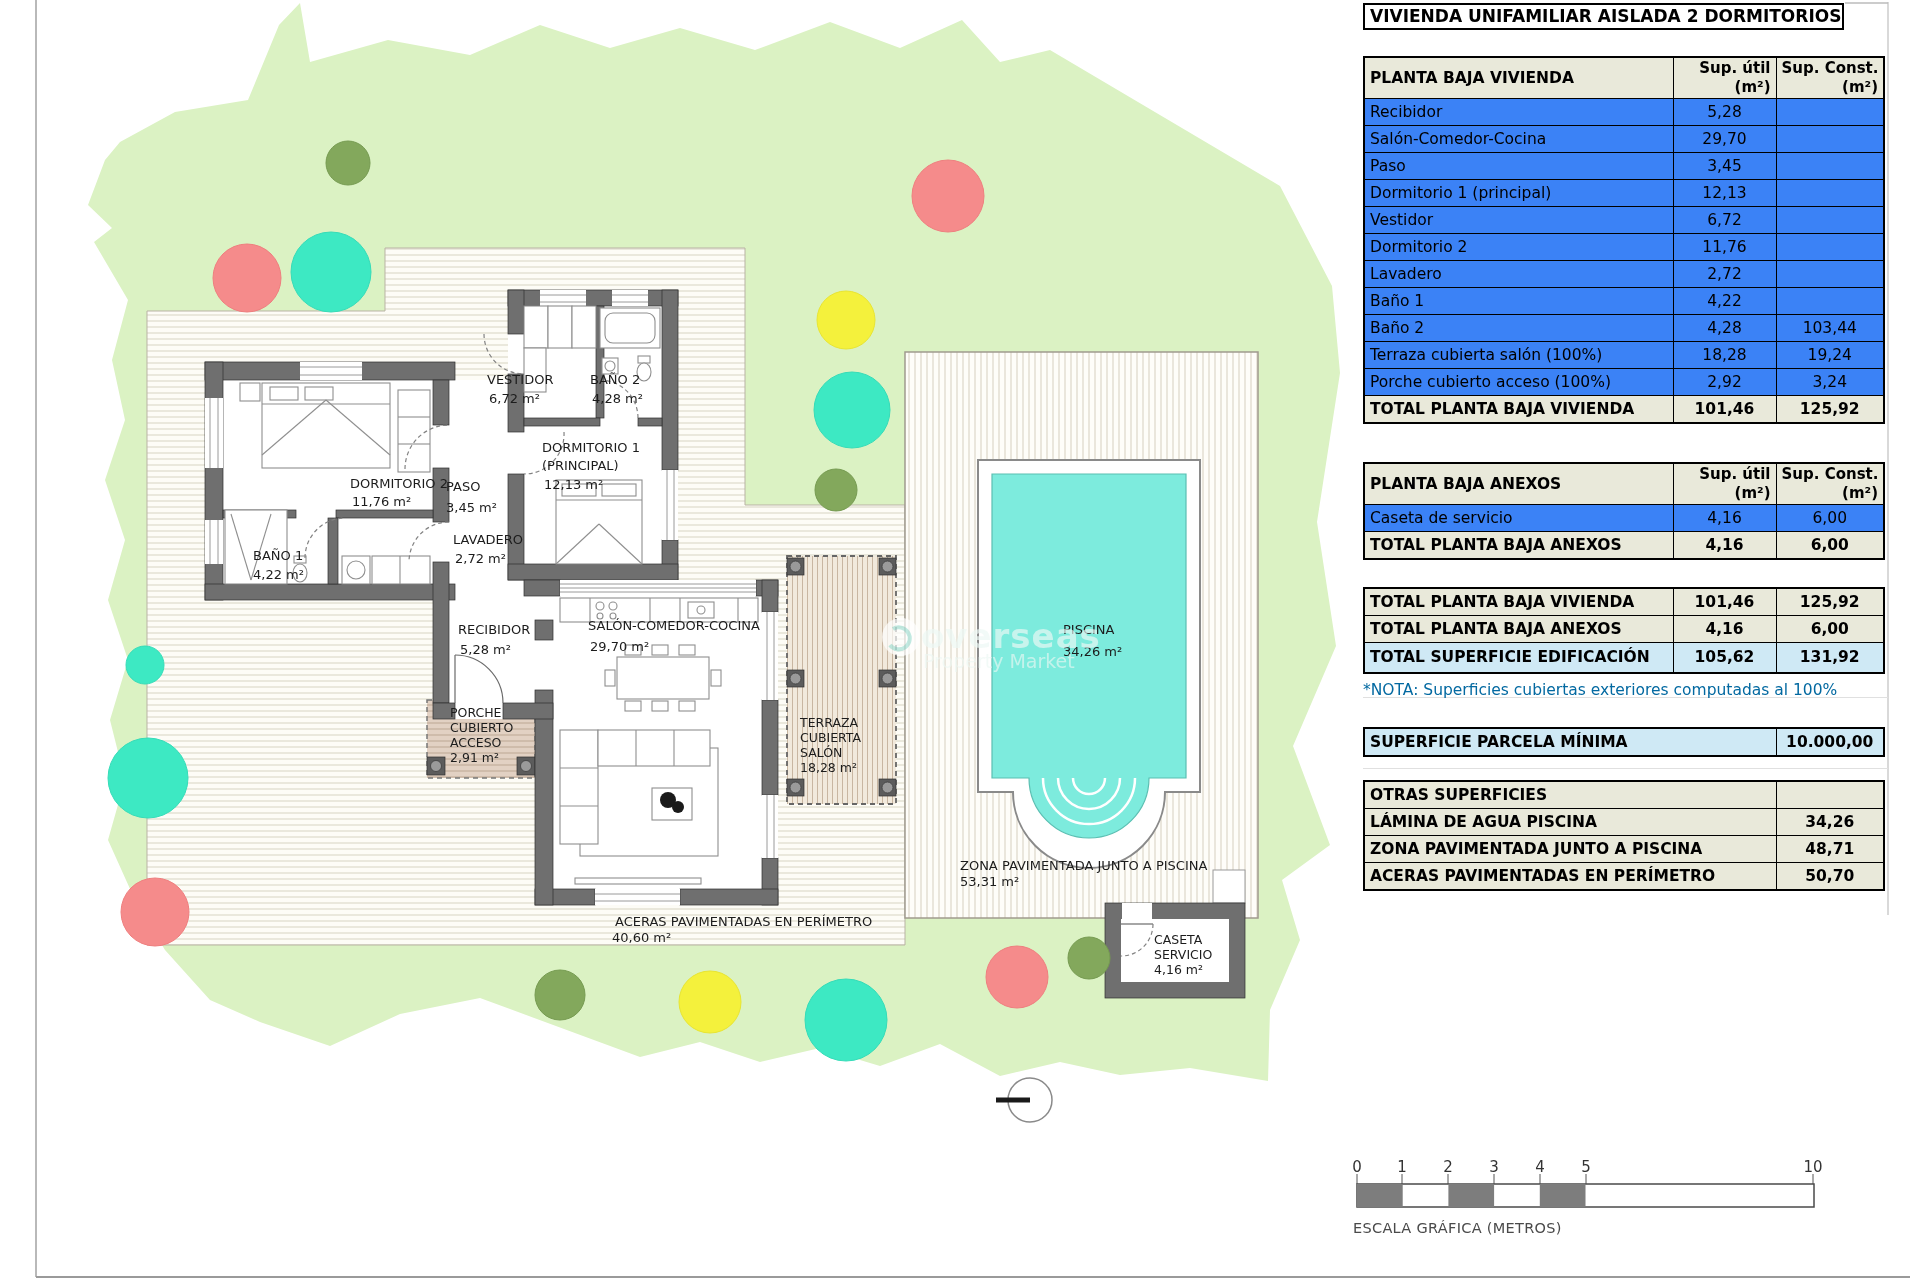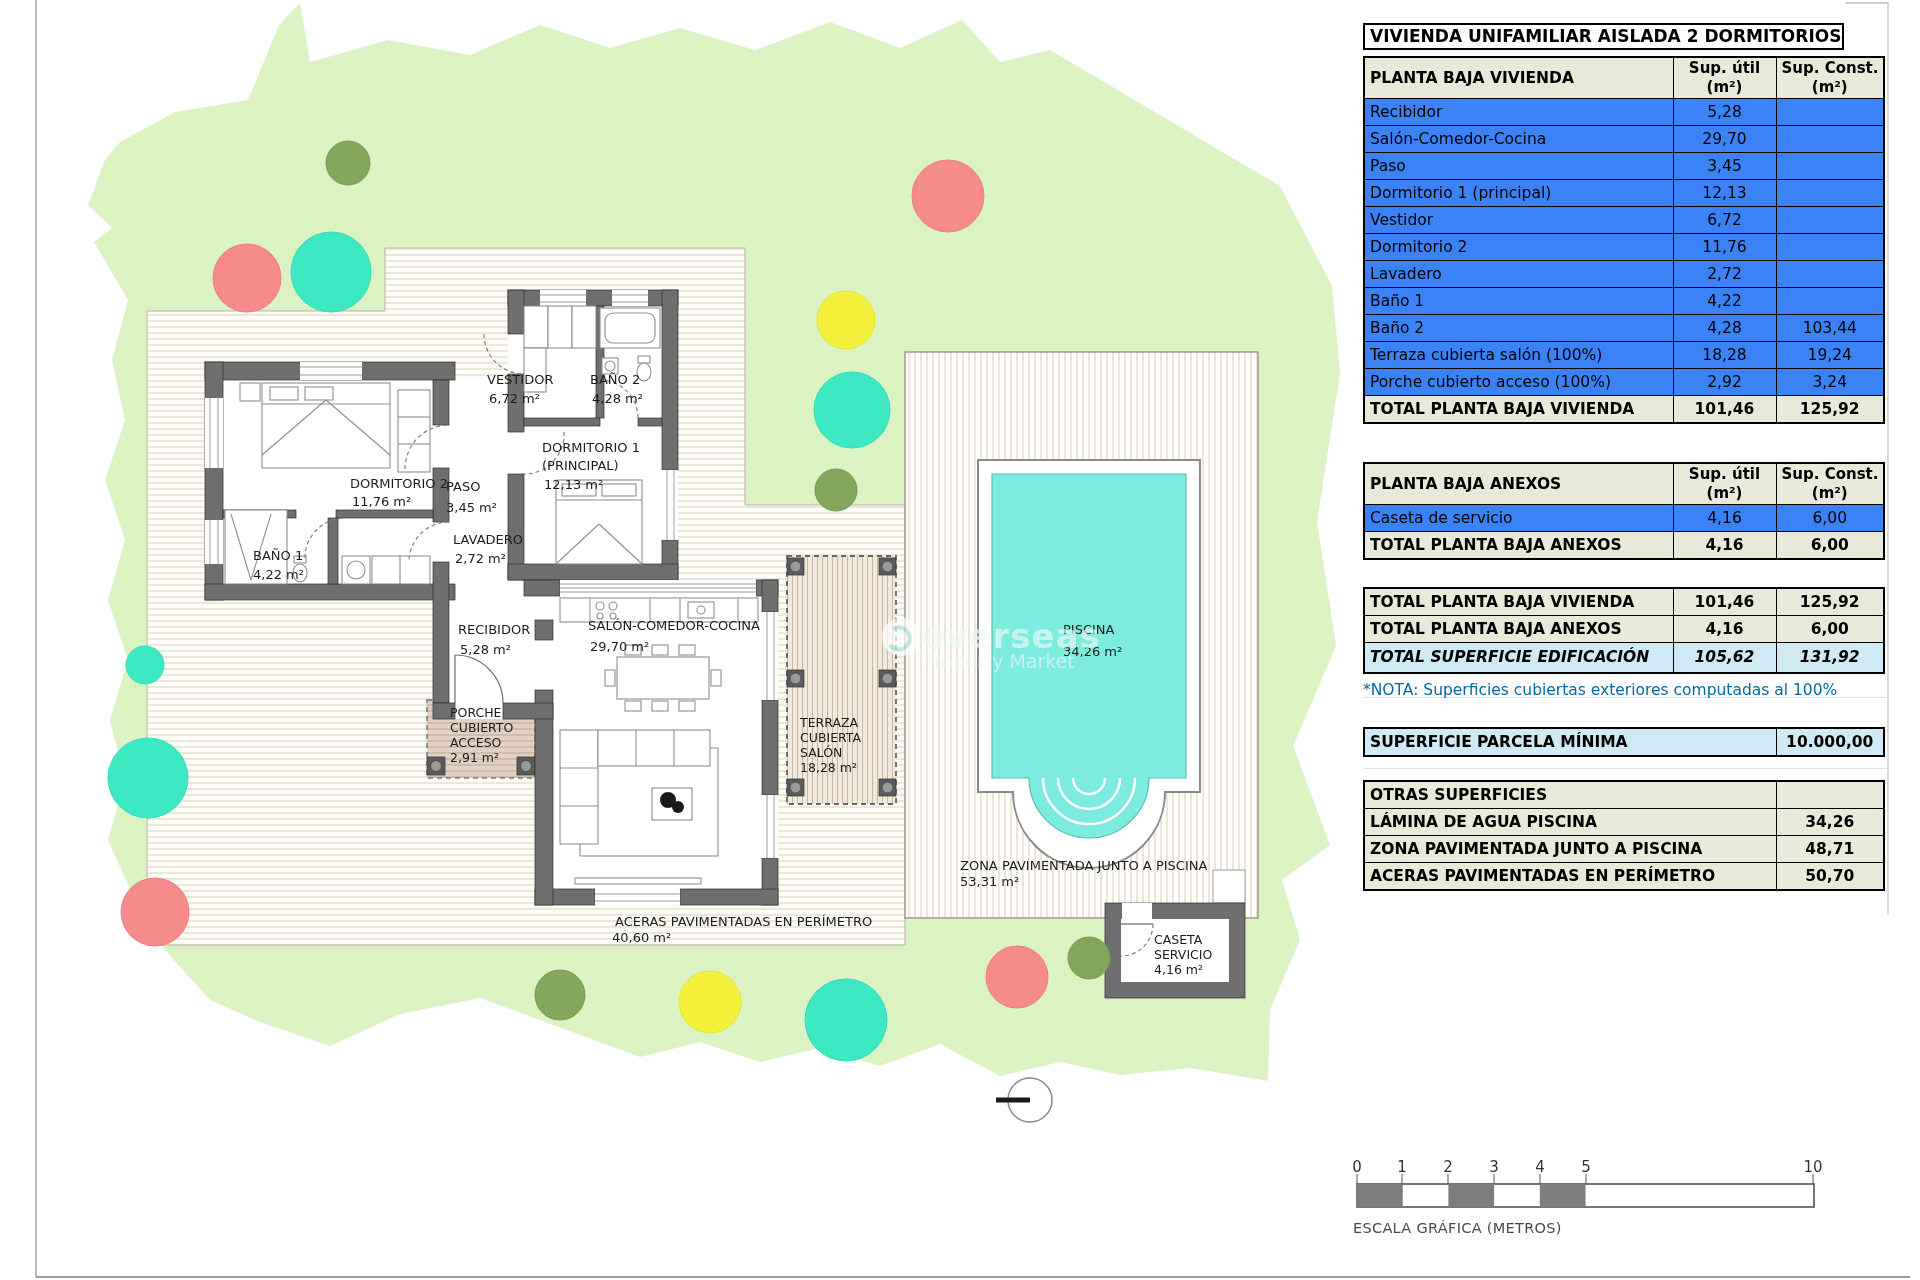--- a/index.html
+++ b/index.html
@@ -20,30 +20,30 @@
   .tr-red{fill:#f58b8b;stroke:#ef7f7f;}
   .tr-teal{fill:#3de9c3;stroke:#35dcb8;}
   .tr-yellow{fill:#f4f13c;stroke:#e8e532;}
   .tr-olive{fill:#83a85c;stroke:#769b51;}
   .lbl{font-size:13px;fill:#1c1c1c;}
   .lbl-sm{font-size:12.5px;fill:#1c1c1c;}
 
   
   .sheet{position:absolute;left:1363px;top:0;width:530px;}
   .t-title{position:absolute;left:0;top:3px;width:472px;border:2px solid #000;
-           font-weight:bold;font-size:17px;line-height:23px;padding-left:5px;background:#fff;white-space:nowrap;margin-top:20px;}
+           font-weight:bold;font-size:17px;line-height:23px;padding-left:5px;background:#fff;white-space:nowrap;}
   table.grid{border-collapse:collapse;table-layout:fixed;position:absolute;left:0;
              border:2.5px solid #000;font-size:15.5px;color:#000;background:#3b82f6;}
   table.grid td{border:1.5px solid #000;padding:1px 5px;height:24px;overflow:hidden;white-space:nowrap;}
   td.hdr{height:40px;}
   .beige{background:#e9e9da;}
   .blue{background:#cfe9f5;}
   .b{font-weight:bold;}
   .num{text-align:center;}
-  .chead{display:block;text-align:center;font-weight:bold;font-size:15px;line-height:19px;}
+  .chead{display:block;text-align:right;font-weight:bold;font-size:15px;line-height:19px;}
   .nota{position:absolute;left:0;top:681px;font-size:15.5px;color:#0369a1;white-space:nowrap;}
   .gline{position:absolute;background:#e0e0e0;}
 </style>
 </head>
 <body>
 
 <div id="stage">
 
 <svg width="1920" height="1280" viewBox="0 0 1920 1280" style="position:absolute;left:0;top:0;">
   <defs>
@@ -520,21 +520,21 @@
           <tr>
             <td class="beige b">TOTAL PLANTA BAJA VIVIENDA</td>
             <td class="beige b num">101,46</td>
             <td class="beige b num">125,92</td>
           </tr>
     <tr>
             <td class="beige b">TOTAL PLANTA BAJA ANEXOS</td>
             <td class="beige b num">4,16</td>
             <td class="beige b num">6,00</td>
           </tr>
-    <tr style="height:30px;font-style:italic;">
+    <tr style="height:30px;">
             <td class="blue b">TOTAL SUPERFICIE EDIFICACIÓN</td>
             <td class="blue b num">105,62</td>
             <td class="blue b num">131,92</td>
           </tr>
   </tbody>
       </table>
 
   <div class="nota">*NOTA: Superficies cubiertas exteriores computadas al 100%</div>
 
   <table class="grid" style="top:727px;width:520px;padding-left:40px;">

